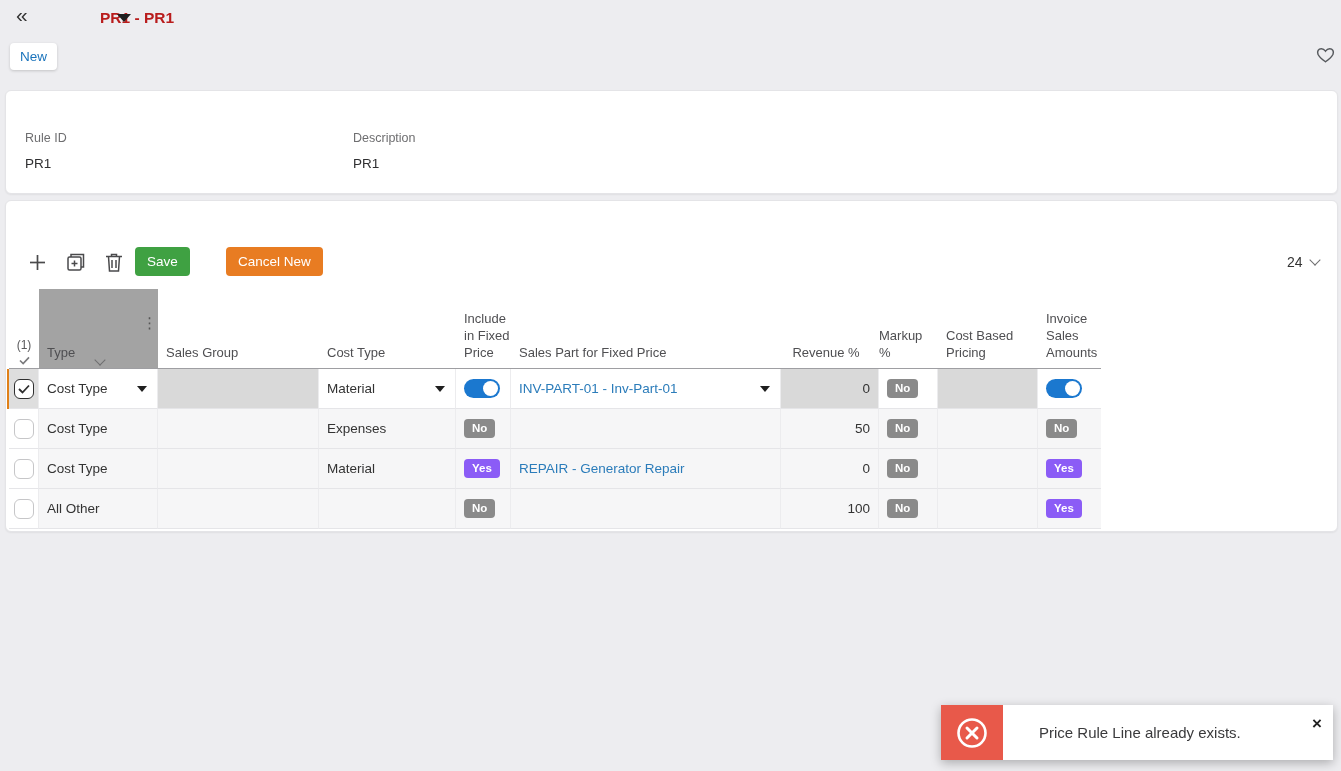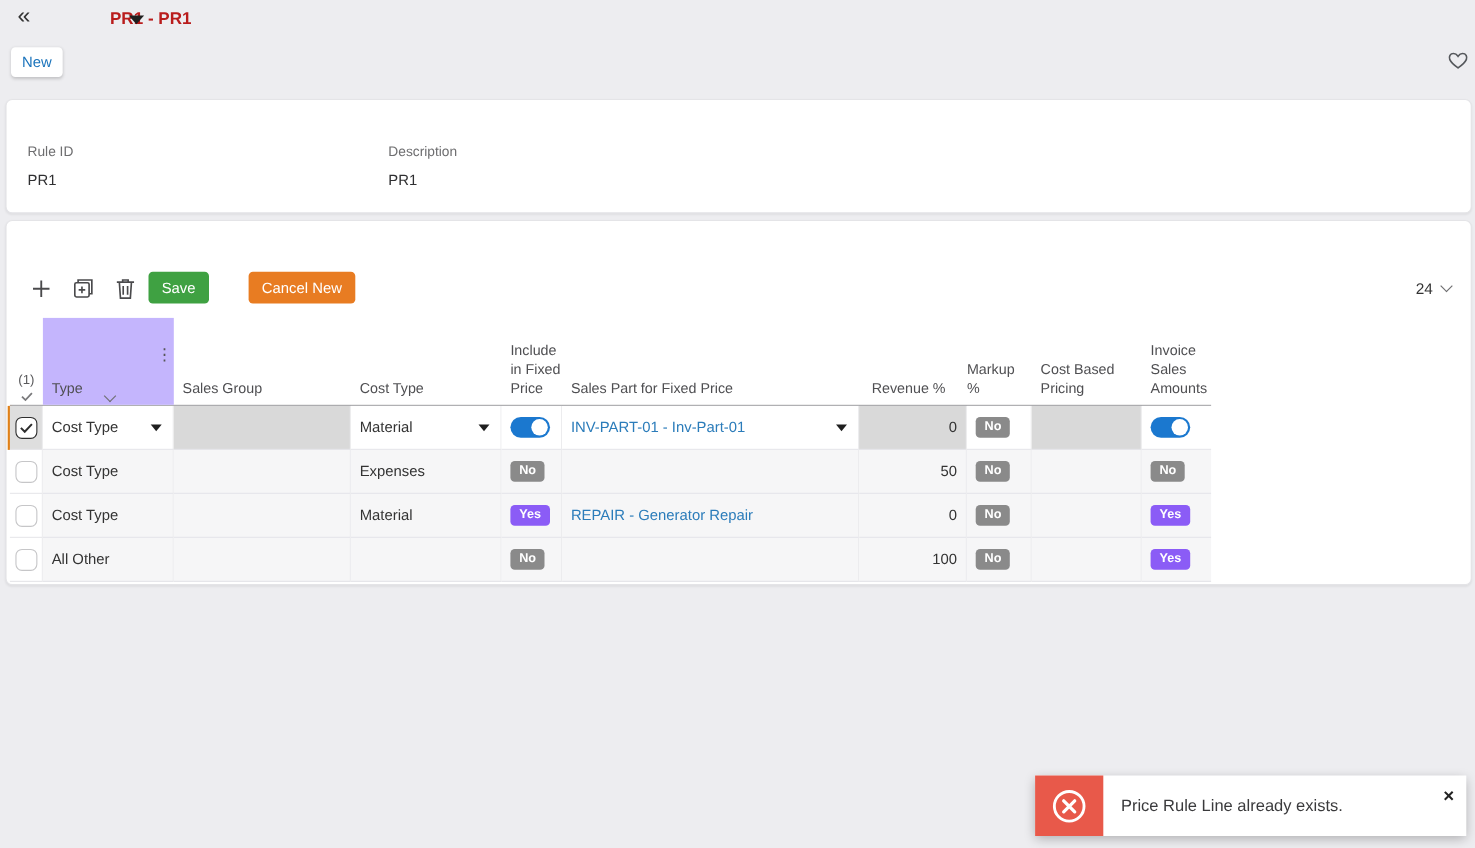--- a/index.html
+++ b/index.html
@@ -40,21 +40,21 @@
     transform:rotate(45deg); margin-top:-4px; }
 
   
   .grid { position:absolute; left:3px; top:88px; width:1092px;
     --cols:30px 119px 161px 137px 55px 270px 98px 59px 100px 63px; }
   .thead { display:grid; grid-template-columns:var(--cols); height:80px; position:relative;
     border-bottom:1px solid #9e9ea2; }
   .hcell { display:flex; align-items:flex-end; padding:0 0 7px 8px; font-size:13px; color:#4f4f52; line-height:1.32; }
   .hcell.r { justify-content:center; padding:0 8px 7px 0; }
   .hcell.sel-col { flex-direction:column; align-items:center; justify-content:flex-end; padding:0 0 3px 0; font-size:12px; color:#5a5a5c; }
-  .hcell.type-col { background:#c4b5fd; position:relative; cursor:pointer; }
+  .hcell.type-col { background:#a3a3a3; position:relative; cursor:pointer; }
   .sort-chev { position:absolute; left:57px; bottom:4px; }
   .kebab { position:absolute; left:133px; top:26px; font-size:15px; color:#555; cursor:pointer; line-height:1; }
 
   .trow { display:grid; grid-template-columns:var(--cols); height:40px; position:relative; }
   .cell { position:relative; display:flex; align-items:center; padding:0 8px;
     border-right:1px solid #ececee; border-bottom:1px solid #e5e5e8; font-size:13.5px; color:#333; background:#fff; }
   .cell:last-child { border-right:none; }
   .trow.alt .cell { background:#f6f6f7; }
   .trow.alt .cell.cb-cell { background:#fff; }
   .cell.r { justify-content:flex-end; }
@@ -76,21 +76,21 @@
   .badge { font-size:11.5px; font-weight:700; color:#fff; padding:4px 8px; border-radius:4px; line-height:1; }
   .badge.grey { background:#8a8a8a; }
   .badge.blue { background:#8b5cf6; }
 
   .lnk { color:#2b7cba; cursor:pointer; text-decoration:none; white-space:nowrap; overflow:hidden; }
 
   
   .toast { position:absolute; left:941px; top:705px; width:392px; height:55px; display:flex;
     background:#fff; box-shadow:0 3px 10px rgba(0,0,0,.28); }
   .toast-red { flex:0 0 62px; background:#e8594a; display:flex; align-items:center; justify-content:center; }
-  .toast-msg { flex:1; display:flex; align-items:center; padding-left:16px; font-size:15px; color:#3a3a3c; }
+  .toast-msg { flex:1; display:flex; align-items:center; padding-left:16px; font-size:15px; color:#3a3a3c;margin-left:20px; }
   .toast-close { position:absolute; right:11px; top:10px; font-size:17px; font-weight:700; color:#222; cursor:pointer; line-height:1; }
 
   svg { display:block; }
 </style>
 </head>
 <body>
 
 <div class="canvas">
 
   <div class="page-head">

